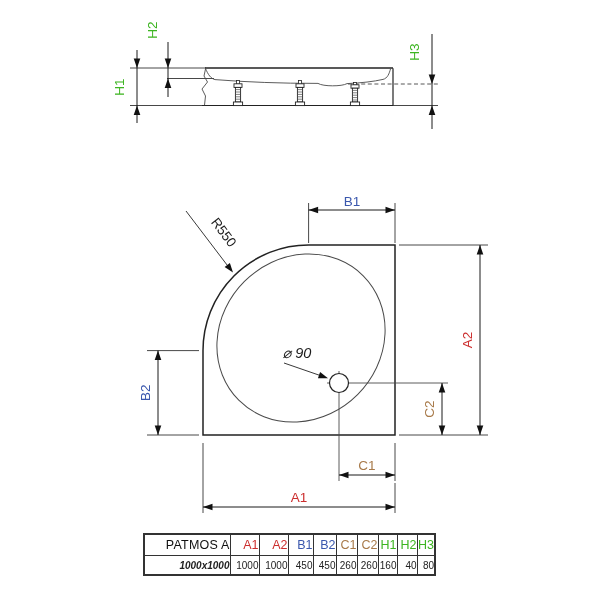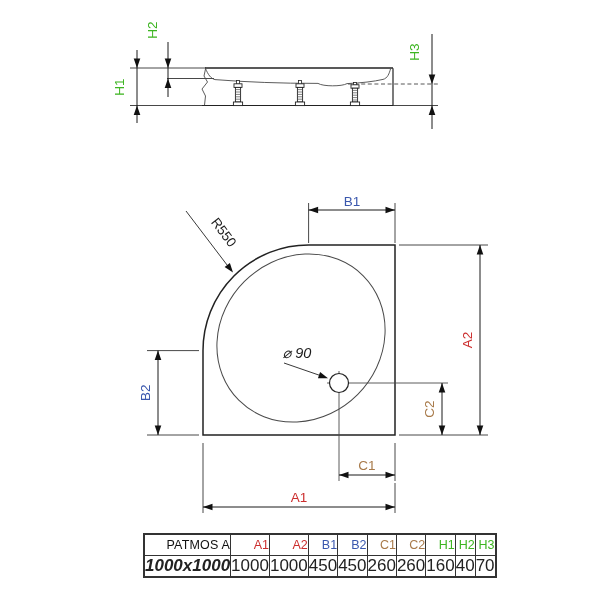--- a/index.html
+++ b/index.html
@@ -18,21 +18,21 @@
   .outline{stroke:#222;stroke-width:1.5;fill:#fff;}
   .profile{stroke:#222;stroke-width:1.2;fill:none;}
   .arrow{fill:#111;stroke:none;}
   .dashed{stroke:#444;stroke-width:0.9;stroke-dasharray:4 2.6;fill:none;}
 
   table#spec-table{position:absolute;left:143px;top:533px;border-collapse:collapse;
      table-layout:fixed;background:#fff;border:2px solid #333;}
   #spec-table td{border:1.5px solid #333;text-align:right;vertical-align:middle;
      padding:0;color:#222;overflow:hidden;}
   #spec-table tr.hdr td{height:20px;font-size:12.5px;}
-  #spec-table tr.val td{height:18px;font-size:17px;}
+  #spec-table tr.val td{height:18px;font-size:10px;}
   #spec-table td.name{font-size:16.5px;color:#111;letter-spacing:0.2px;}
   #spec-table td.size{font-size:11.5px;font-weight:bold;font-style:italic;}
   #spec-table td.red{color:#cc2e2e;}
   #spec-table td.blue{color:#3a57ad;}
   #spec-table td.brown{color:#a87a4a;}
   #spec-table td.green{color:#3db521;}
 </style>
 </head>
 <body>
 
@@ -209,18 +209,18 @@
     <tr class="val">
       <td class="size">1000x1000</td>
       <td>1000</td>
       <td>1000</td>
       <td>450</td>
       <td>450</td>
       <td>260</td>
       <td>260</td>
       <td>160</td>
       <td>40</td>
-      <td>70</td>
+      <td>80</td>
     </tr>
   </tbody>
     </table>
 
 </div>
 
 </body></html>

